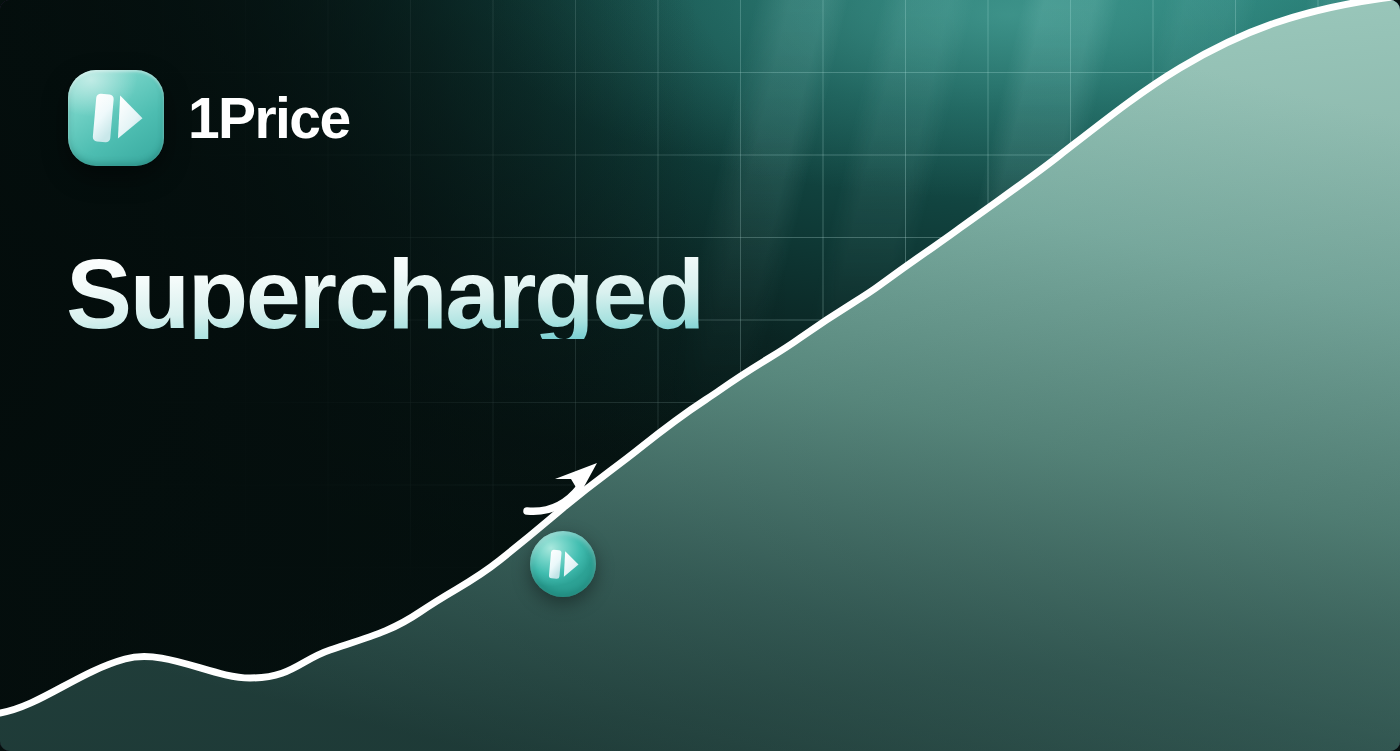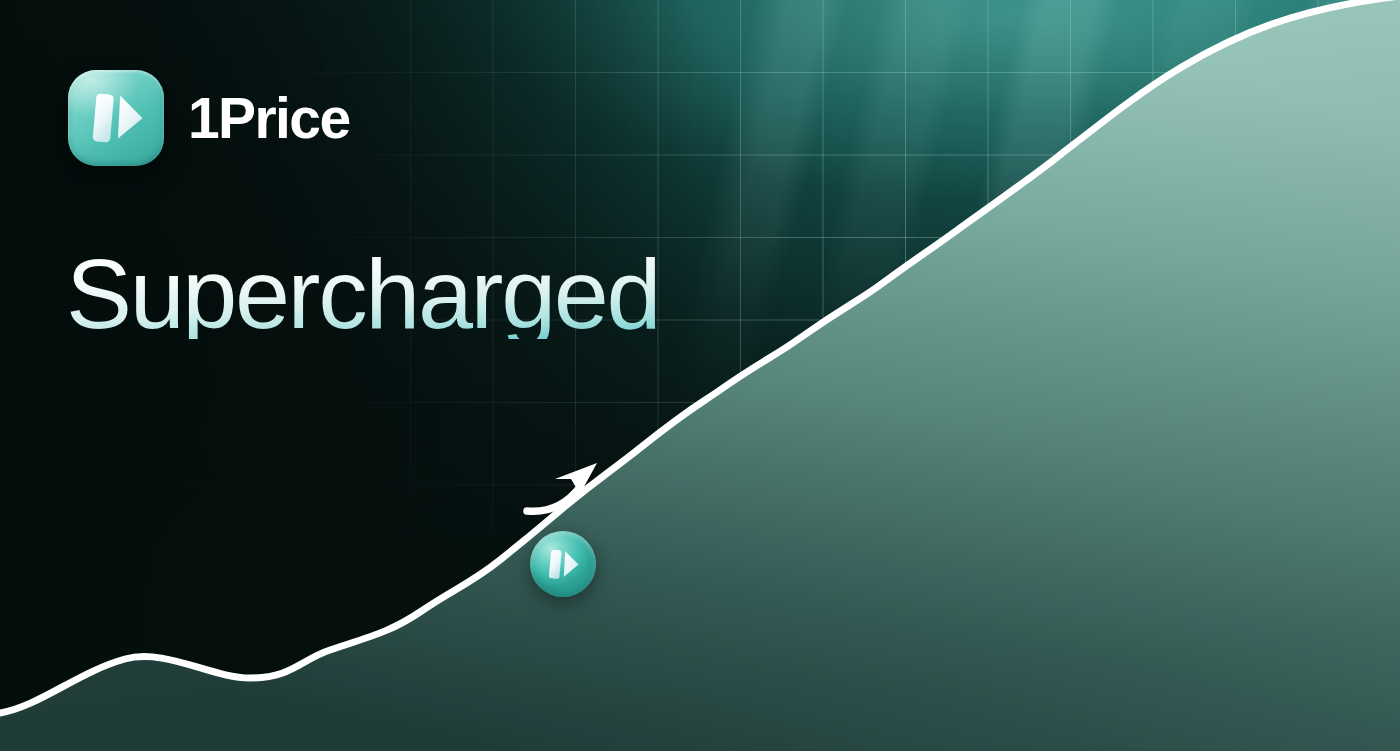--- a/index.html
+++ b/index.html
@@ -6,20 +6,21 @@
   body{
     font-family:"Liberation Sans", sans-serif;
     -webkit-font-smoothing:antialiased;
   }
   #stage{
     position:relative;
     width:1400px;height:751px;
     overflow:hidden;
     background:#a21caf;
     isolation:isolate;
+    border-radius:10px;
   }
 
   
   .layer{position:absolute;inset:0;pointer-events:none;}
 
   .bg-base{
     background:
       radial-gradient(120% 95% at 88% -12%,  #2f8d84 0%, #1d6a63 22%, #11433f 45%, #0a2523 66%, #061513 85%, #04100e 100%),
       linear-gradient(160deg, #061311 0%, #071916 40%, #0a2220 70%, #0d2b28 100%);
   }
@@ -82,21 +83,21 @@
   }
   .app-icon svg{position:absolute;inset:0;}
   .brand-name{
     font-size:57px;font-weight:700;color:#ffffff;letter-spacing:-1.6px;line-height:1;
     white-space:nowrap;
   }
 
   
   .headline{
     position:absolute;left:66px;top:183px;
-    font-size:99px;font-weight:400;line-height:90px;letter-spacing:-2.4px;
+    font-size:99px;font-weight:700;line-height:90px;letter-spacing:-2.4px;
     white-space:nowrap;
   }
   .headline .ln{
     display:block;
     background:linear-gradient(177deg,#ffffff 0%,#f4fbfa 30%,#d9f1ef 58%,#a9e2e0 80%,#68c9cd 100%);
     -webkit-background-clip:text;background-clip:text;
     color:transparent;-webkit-text-fill-color:transparent;
   }
 
   

